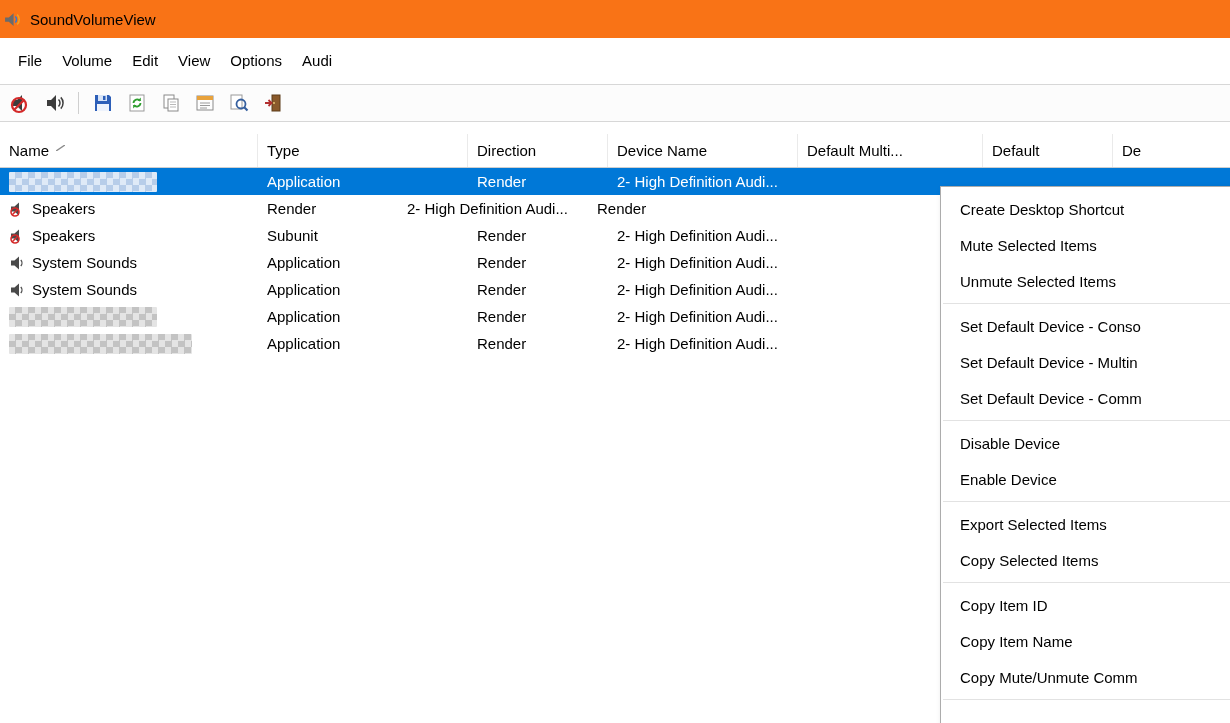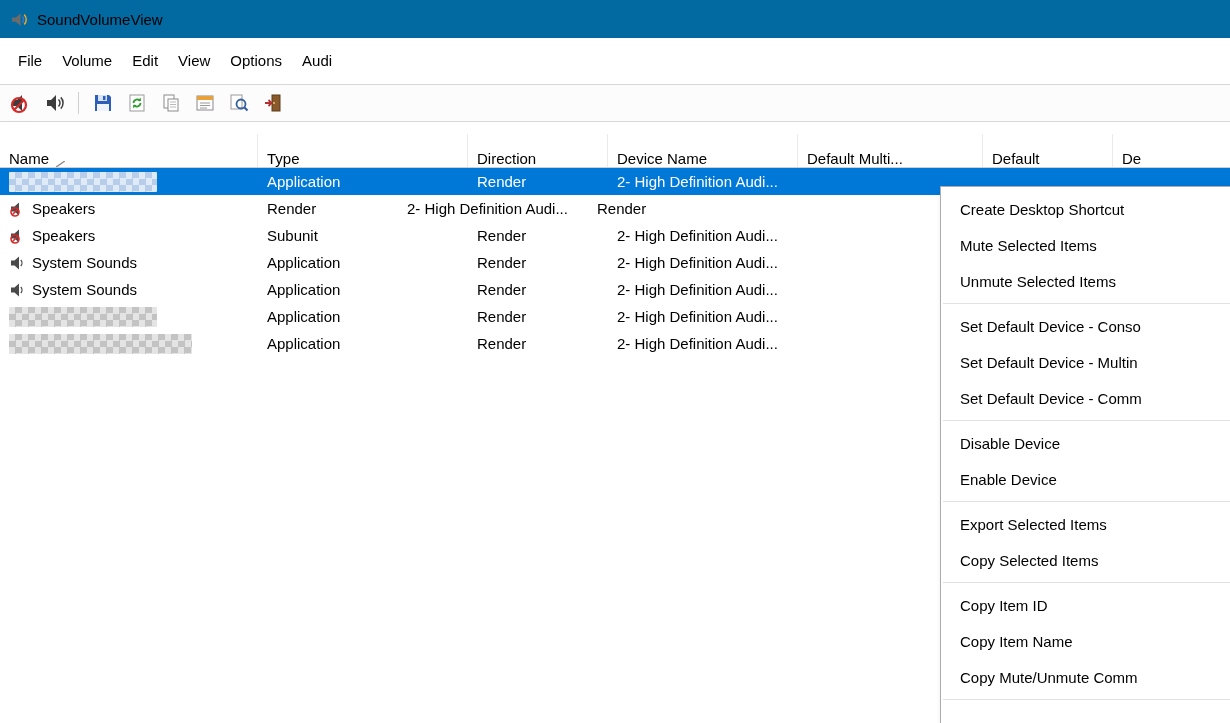--- a/index.html
+++ b/index.html
@@ -3,35 +3,35 @@
 <meta charset="utf-8">
 <style>
   * { margin:0; padding:0; box-sizing:border-box; }
   html,body { width:1230px; height:723px; }
   body {
     font-family:"Liberation Sans","DejaVu Sans",sans-serif;
     font-size:15px; color:#000; background:#fff;
     overflow:hidden; position:relative;
   }
   
-  .titlebar { height:38px; display:flex; align-items:center; padding-left:11px; gap:9px; background:#0369a1; }
+  .titlebar { height:38px; display:flex; align-items:center; padding-left:4px; gap:9px; background:#f97316; }
   .titlebar .app-title { font-size:15px; }
   
   .menubar { height:36px; display:flex; align-items:flex-end; padding-left:8px; background:#fff; }
   .menu-item { padding:5px 10px; cursor:default; }
   .menubar-gap { height:10px; }
   
   .toolbar { height:38px; border-top:1px solid #d7d7d7; border-bottom:1px solid #d7d7d7;
     display:flex; align-items:center; padding-left:5px; gap:3px; background:#fcfcfc; }
   .tb-btn { width:31px; height:29px; display:flex; align-items:center; justify-content:center; border:1px solid transparent; }
   .tb-sep { width:1px; height:22px; background:#cfcfcf; margin:0 5px; }
   
   .list-area { position:relative; }
   .header-row { display:flex; height:34px; margin-top:12px; border-bottom:1px solid #cfcfcf; }
-  .hcell { display:flex; align-items:flex-end; padding-left:9px; border-right:1px solid #eaeaea; height:100%; white-space:nowrap; overflow:hidden; }
+  .hcell { display:flex; align-items:center; padding-left:9px; border-right:1px solid #eaeaea; height:100%; white-space:nowrap; overflow:hidden; }
   .sort-glyph { margin-left:7px; margin-top:-6px; }
   .c0{width:258px}.c1{width:210px}.c2{width:140px}.c3{width:190px}.c4{width:130px}.c5{width:185px}.c6{flex:1;border-right:none}
   
   .row { display:flex; height:27px; align-items:center; }
   .row.selected { background:#0078d7; color:#fff; }
   .cell { padding-left:9px; white-space:nowrap; overflow:hidden; height:100%; display:flex; align-items:center; gap:6px; }
   .row-icon { width:17px; height:17px; flex:0 0 17px; display:inline-flex; align-items:center; justify-content:center; }
   .redacted { height:20px; border-radius:1px; }
   .redacted.light { width:148px; background:repeating-conic-gradient(#b7cde9 0% 25%, #dfeaf7 0% 50%) 0 0/13px 13px; }
   .redacted.gray  { width:148px; background:repeating-conic-gradient(#c3c3c3 0% 25%, #e4e4e4 0% 50%) 0 0/13px 13px; }

